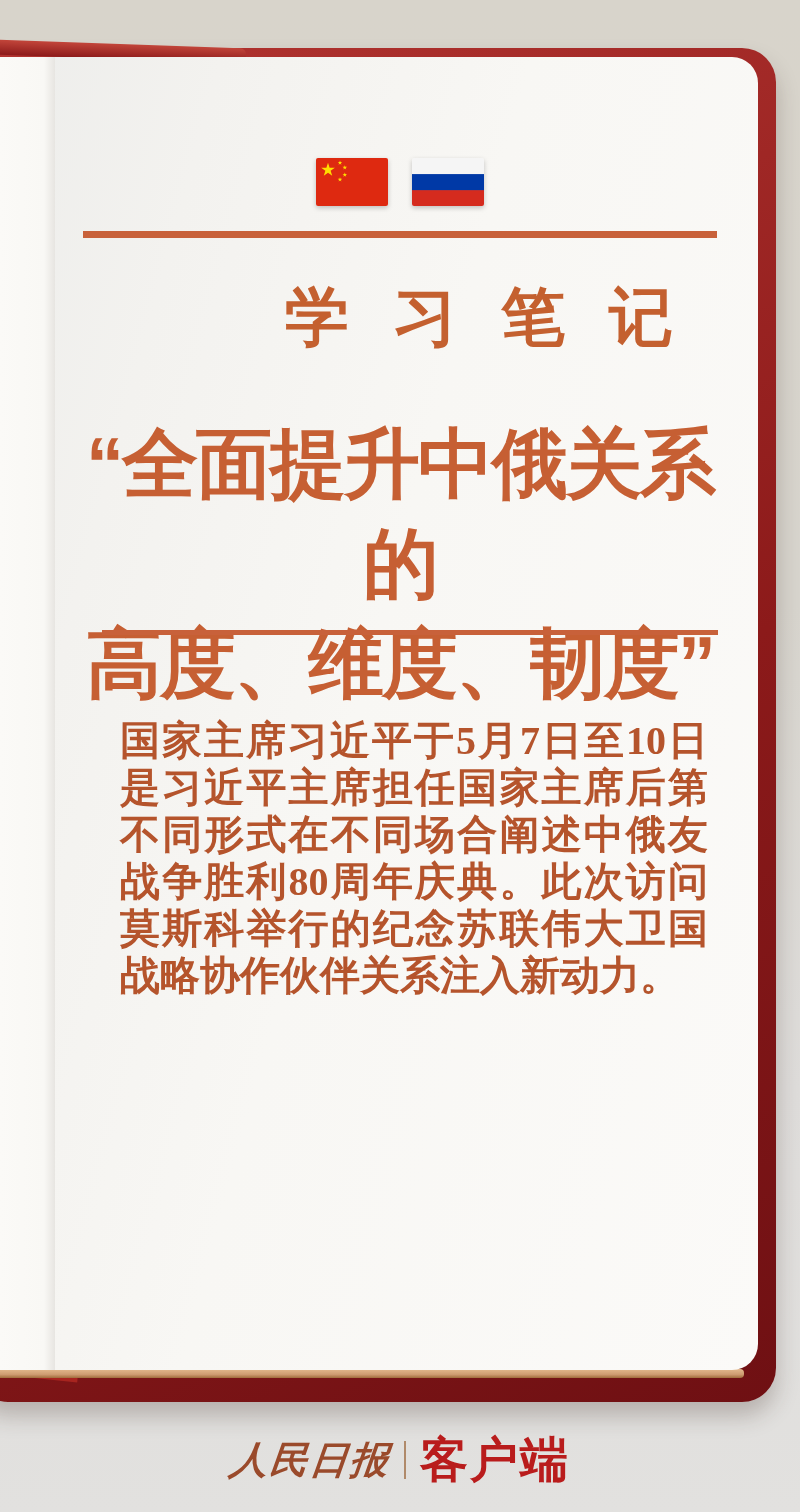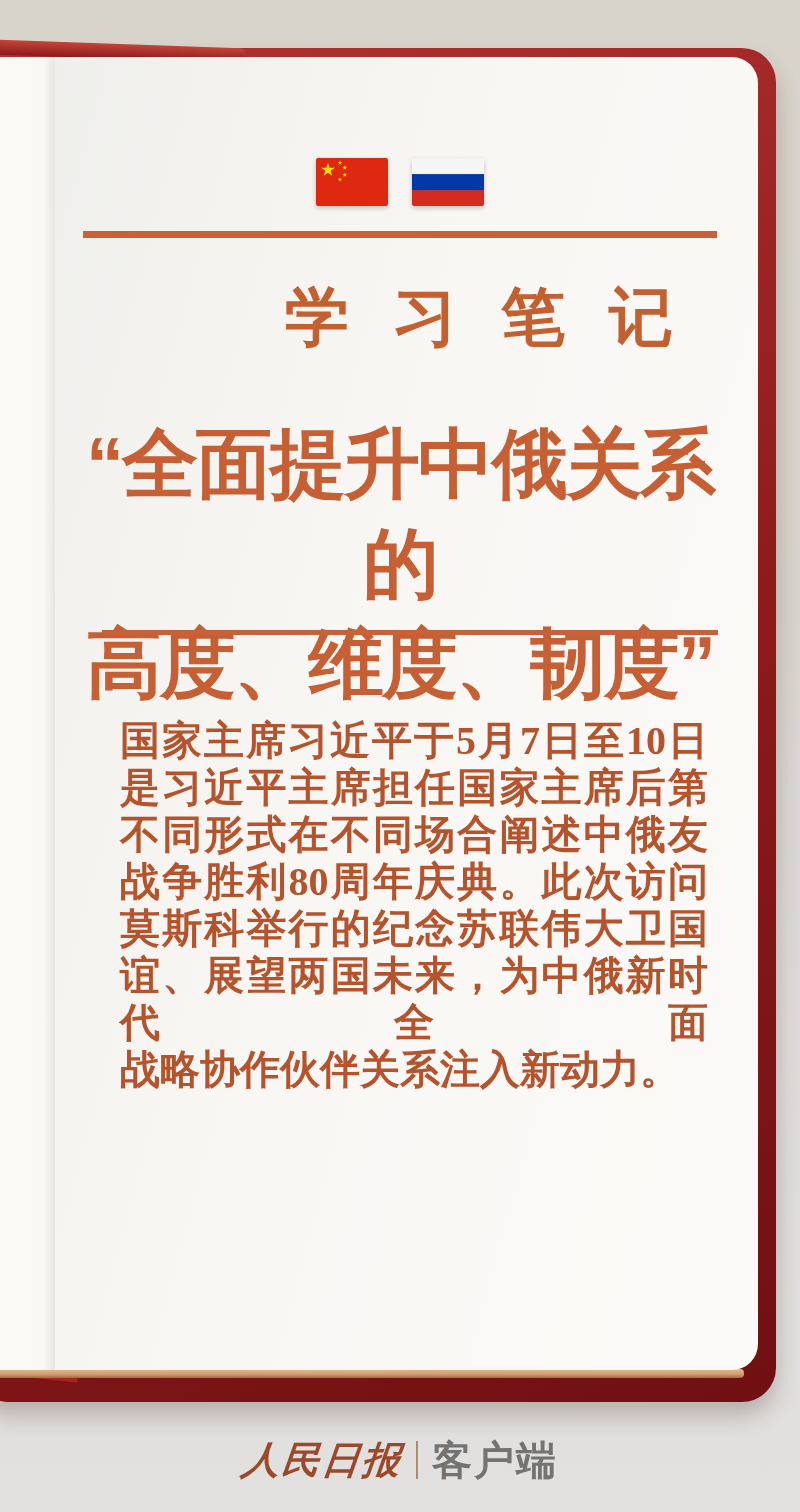--- a/index.html
+++ b/index.html
@@ -78,21 +78,21 @@
   .footer{
     position:absolute; left:0; top:1436px; width:800px; height:48px;
     display:flex; align-items:center; justify-content:center; gap:14px;
   }
   .brand-script{
     font-family:"DejaVu Serif","Liberation Serif",serif; font-style:italic;
     font-weight:bold; font-size:38px; color:var(--footer); letter-spacing:2px;
     transform:skewX(-6deg);
   }
   .brand-divider{width:2px; height:38px; background:#b08a6a;}
-  .brand-suffix{font-size:40px; font-weight:bold; color:#737373; letter-spacing:2px;}
+  .brand-suffix{font-size:48px; font-weight:bold; color:#b91c1c; letter-spacing:2px;}
 </style>
 </head>
 <body>
 
 <div class="cover"></div>
 <div class="cover-curl"></div>
 <div class="cover-curl-bottom"></div>
 <div class="page-tan"></div>
 
 <div class="page">
@@ -129,21 +129,20 @@
     </div>
 
     <div class="rule-single"></div>
 
     <div class="article">
       <div class="ln">国家主席习近平于5月7日至10日</div>
       <div class="ln">是习近平主席担任国家主席后第</div>
       <div class="ln">不同形式在不同场合阐述中俄友</div>
       <div class="ln">战争胜利80周年庆典。此次访问</div>
       <div class="ln">莫斯科举行的纪念苏联伟大卫国</div>
-      <div class="ln">谊、展望两国未来，为中俄新时代全面</div>
       <div class="ln last">战略协作伙伴关系注入新动力。</div>
     </div>
 
   </div>
 </div>
 
 <div class="footer">
   <span class="brand-script">人民日报</span>
   <span class="brand-divider"></span>
   <span class="brand-suffix">客户端</span>

